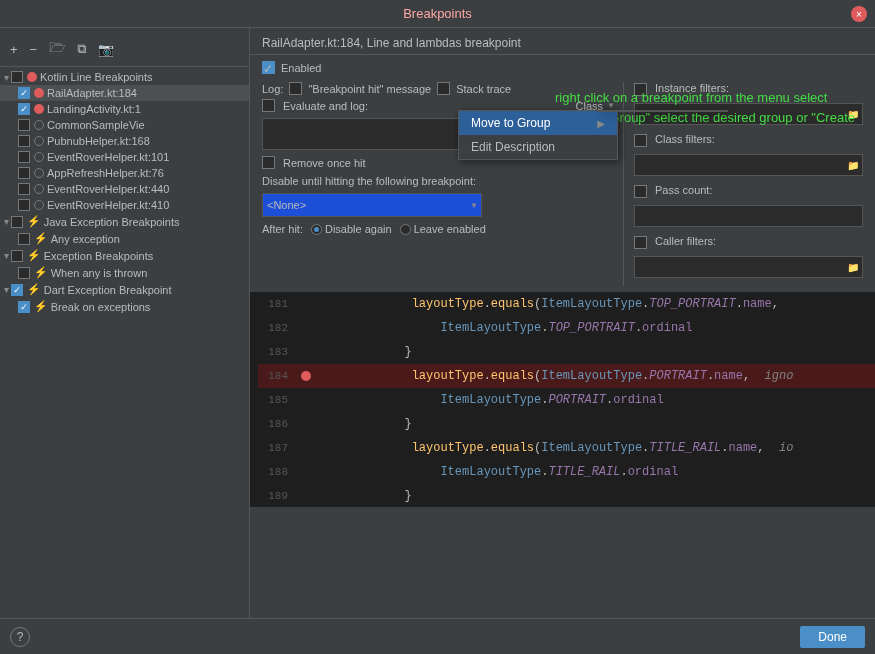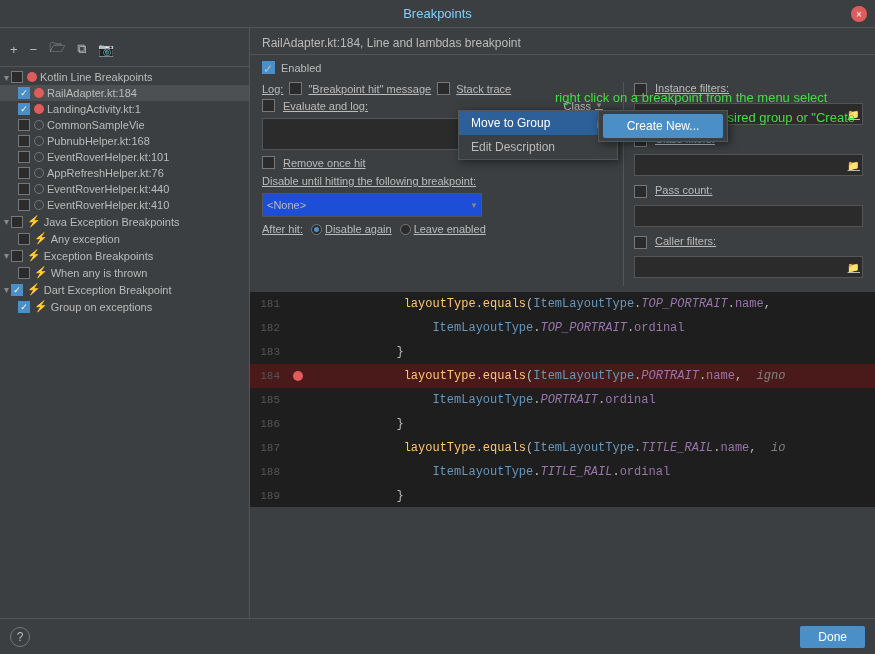--- a/index.html
+++ b/index.html
@@ -8,21 +8,21 @@
     
     .title-bar {
       background: #3c3f41;
       height: 28px;
       display: flex;
       align-items: center;
       justify-content: center;
       position: relative;
       border-bottom: 1px solid #555;
     }
-    .title-bar-text { color: #7dd3fc; font-size: 13px; }
+    .title-bar-text { color: #fca5a5; font-size: 13px; }
     .close-btn {
       position: absolute;
       right: 8px;
       top: 6px;
       width: 16px; height: 16px;
       background: #e05c5c;
       border-radius: 50%;
       display: flex; align-items: center; justify-content: center;
       color: #fff; font-size: 10px; cursor: pointer;
     }
@@ -147,21 +147,21 @@
     }
     .select-wrap { position: relative; display: inline-block; }
     .select-wrap::after { content: '▼'; position: absolute; right: 4px; top: 50%; transform: translateY(-50%); font-size: 8px; color: #888; pointer-events: none; }
 
     .after-hit-row { display: flex; align-items: center; gap: 8px; margin-top: 0; font-size: 11px; }
     .radio-label { display: flex; align-items: center; gap: 3px; }
     .radio { width: 11px; height: 11px; border-radius: 50%; border: 1px solid #777; background: #2b2b2b; display: inline-flex; align-items: center; justify-content: center; }
     .radio.selected::after { content: ''; width: 5px; height: 5px; border-radius: 50%; background: #4a8fc7; }
 
     
-    .two-col { display: flex; gap: 12px; text-decoration: underline; }
+    .two-col { display: flex; gap: 0; }
     .left-col { flex: 1; padding-right: 8px; }
     .right-col { width: 240px; border-left: 1px solid #555; padding-left: 10px; }
 
     .filter-label { color: #bbbbbb; font-size: 11px; margin-bottom: 3px; }
     .filter-input {
       width: 100%;
       background: #2b2b2b;
       border: 1px solid #555;
       height: 22px;
       margin-bottom: 8px;
@@ -173,20 +173,21 @@
     .filter-icon { color: #666; font-size: 10px; }
 
     
     .code-area {
       background: #1e1e1e;
       height: 215px;
       overflow-y: auto;
       overflow-x: hidden;
       font-family: 'Consolas', 'Courier New', monospace;
       font-size: 12px;
+      padding-left: 8px;
     }
     .code-line {
       display: flex;
       align-items: center;
       height: 24px;
       padding: 0;
     }
     .code-line.breakpoint-line { background: #4a1a1a; }
     .line-num {
       width: 40px;
@@ -414,21 +415,21 @@
 
       <div class="tree-item indent-1">
         <span class="arrow">▾</span>
         <span class="checkbox checked">✓</span>
         <span class="bolt">⚡</span>
         <span class="item-label">Dart Exception Breakpoint</span>
       </div>
       <div class="tree-item indent-2">
         <span class="checkbox checked">✓</span>
         <span class="bolt">⚡</span>
-        <span class="item-label">Group on exceptions</span>
+        <span class="item-label">Break on exceptions</span>
       </div>
     </div>
   </div>
 
   <div class="right-panel">
 
     <div class="right-header">
       <span class="right-header-title">RailAdapter.kt:184, Line and lambdas breakpoint</span>
     </div>
 
@@ -619,23 +620,20 @@
       <div class="ctx-item active">
         <span>Move to Group</span>
         <span class="ctx-arrow">▶</span>
       </div>
       <div class="ctx-item">
         <span>Edit Description</span>
       </div>
     </div>
 
     <div class="submenu">
-      <div class="submenu-item create-new">
-        <span>Create New...</span>
-      </div>
     </div>
 
     <div class="annotation-overlay">
       <span>right click on a breakpoint from the menu select "Move to Group" select the desired group or "Create New..."</span>
     </div>
 
   </div>
 </div>
 
 <div class="bottom-bar">

